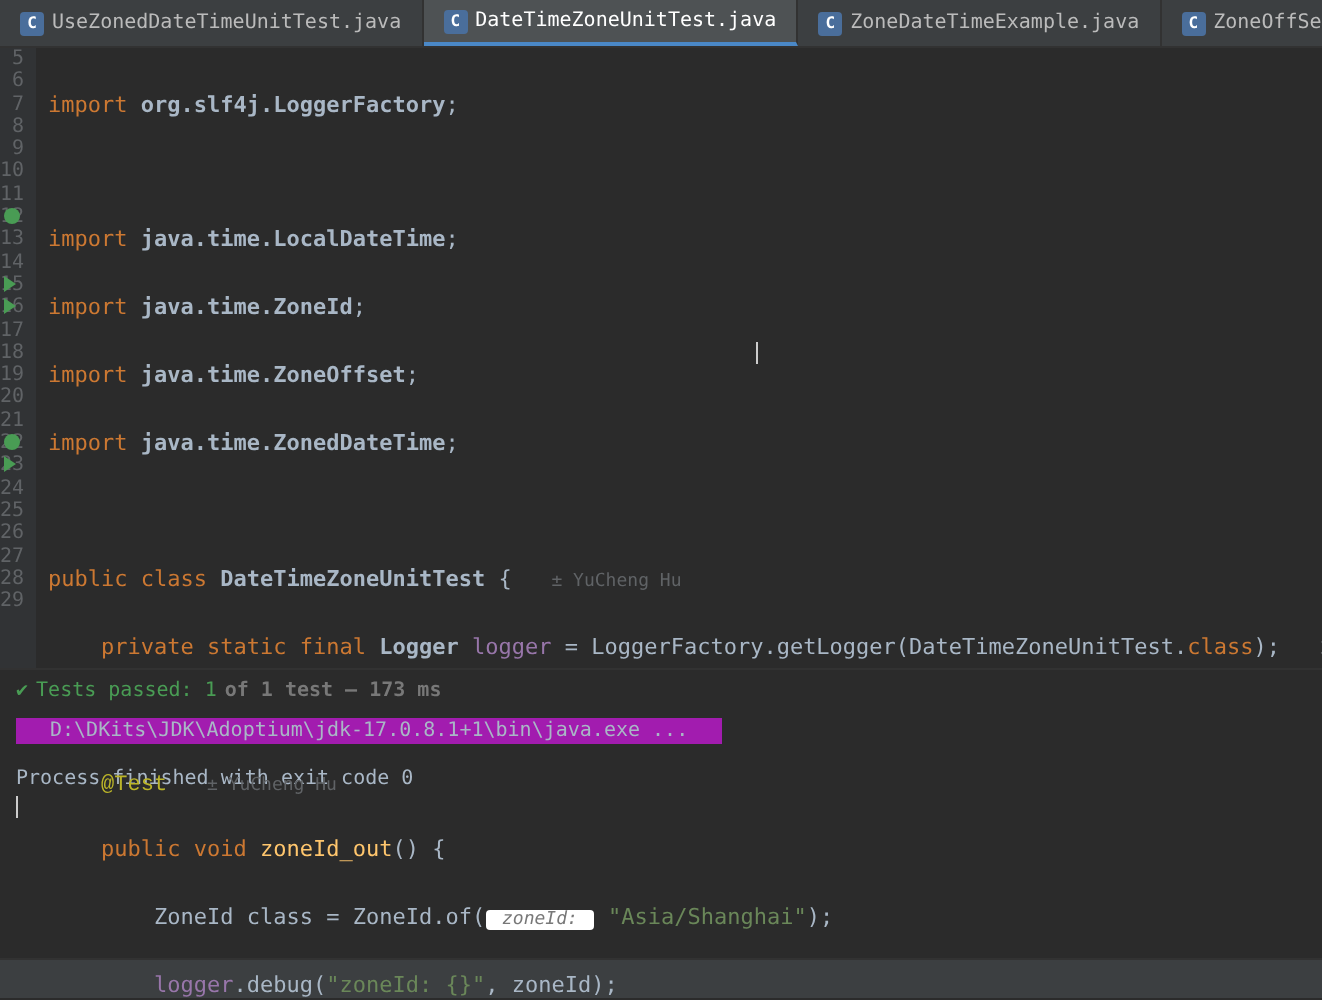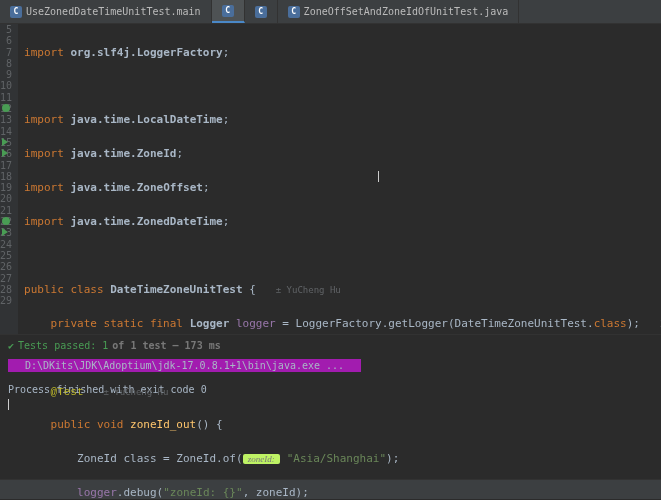--- a/index.html
+++ b/index.html
@@ -90,21 +90,21 @@
   position: relative;
   background: #2b2b2b;
 }
 .code-line { height: 11.3px; }
 .code .kw { color: #cc7832; }
 .code .str { color: #6a8759; }
 .code .method { color: #ffc66d; }
 .code .field { color: #9876aa; }
 .code .ann { color: #bbb529; font-family: Liberation Mono, monospace; }
 .code .cls { color: #a9b7c6; font-weight: bold; }
-.code .hint { color: #787878; font-style: italic; background: #bef264; padding: 0 3px; border-radius: 2px; font-size: 9px; font-family: Liberation Serif, serif; }
+.code .hint { color: #787878; font-style: italic; background: #ffffff; padding: 0 3px; border-radius: 2px; font-size: 9px; }
 .code .author { color: #606366; font-size: 9px; }
 .code .caret {
   position: absolute;
   width: 1px;
   height: 11px;
   background: #ccc;
 }
 .console {
   border-top: 1px solid #323232;
   background: #2b2b2b;
@@ -147,27 +147,29 @@
   background: #3c3f41;
   border-top: 1px solid #323232;
 }
 </style>
 </head>
 <body>
 
 <div class="tabs">
   <div class="tab">
       <span class="tab-icon java">C</span>
-      <span>UseZonedDateTimeUnitTest.main</span>
+      <span>UseZonedDateTimeUnitTest.java</span>
     </div>
   <div class="tab active">
       <span class="tab-icon java">C</span>
+      <span>DateTimeZoneUnitTest.java</span>
     </div>
   <div class="tab">
       <span class="tab-icon java">C</span>
+      <span>ZoneDateTimeExample.java</span>
     </div>
   <div class="tab">
       <span class="tab-icon java">C</span>
       <span>ZoneOffSetAndZoneIdOfUnitTest.java</span>
     </div>
 
 </div>
 
 <div class="editor-wrap">
   <div class="gutter" id="gutter">

